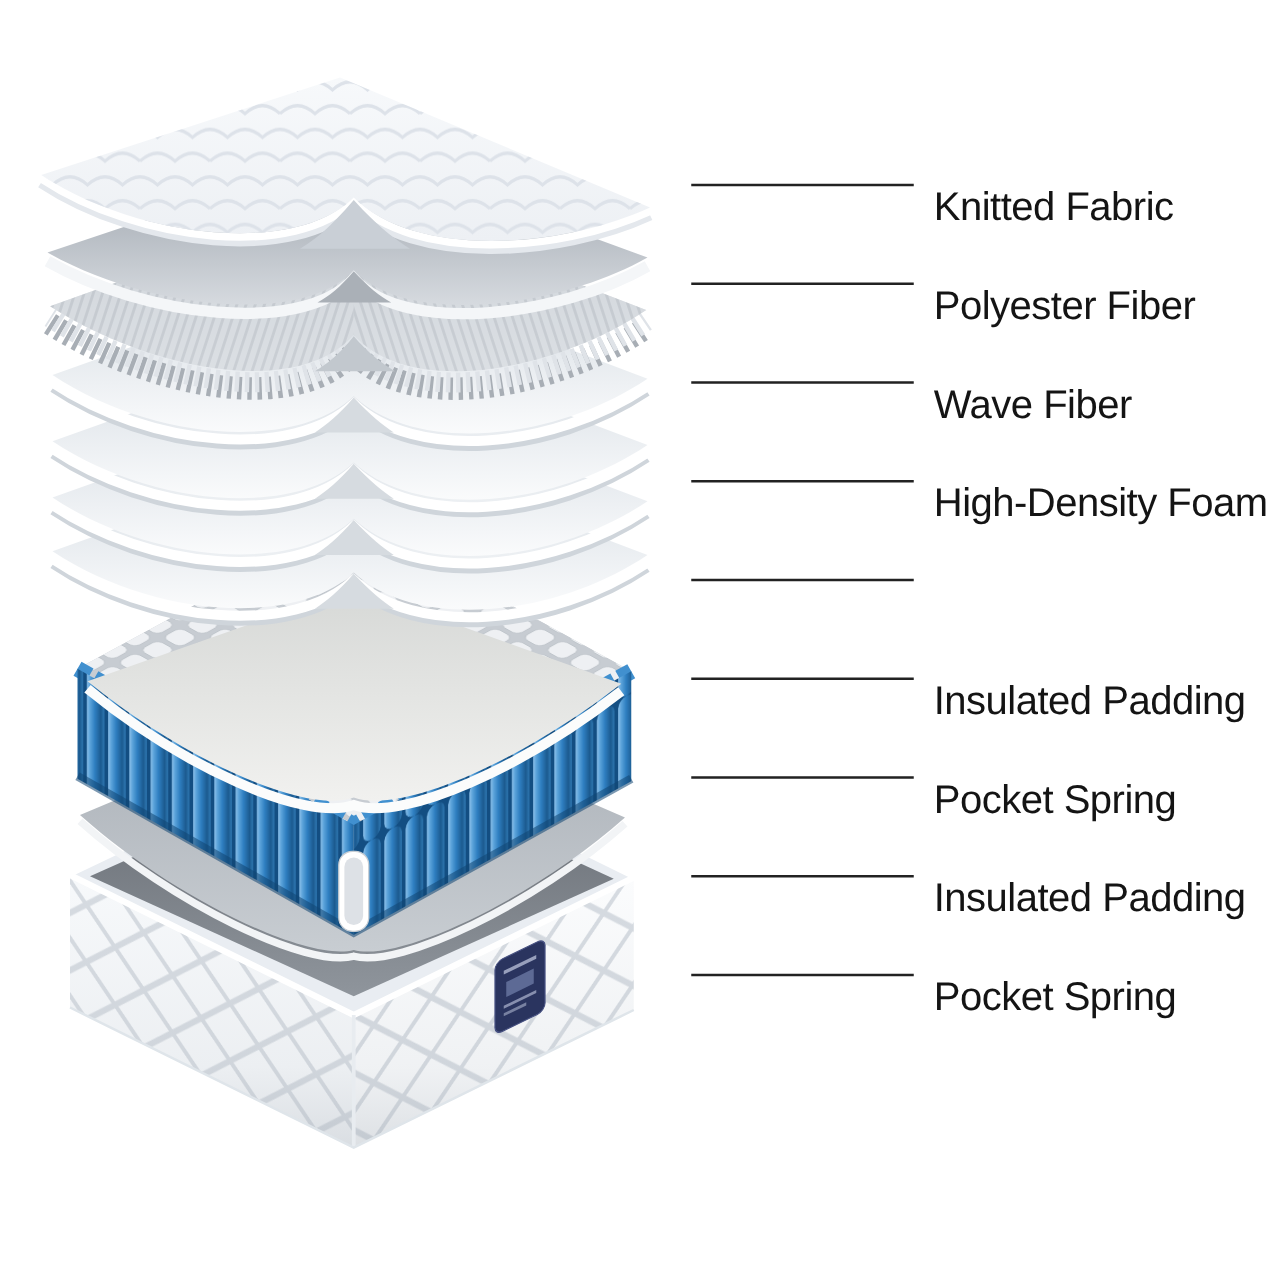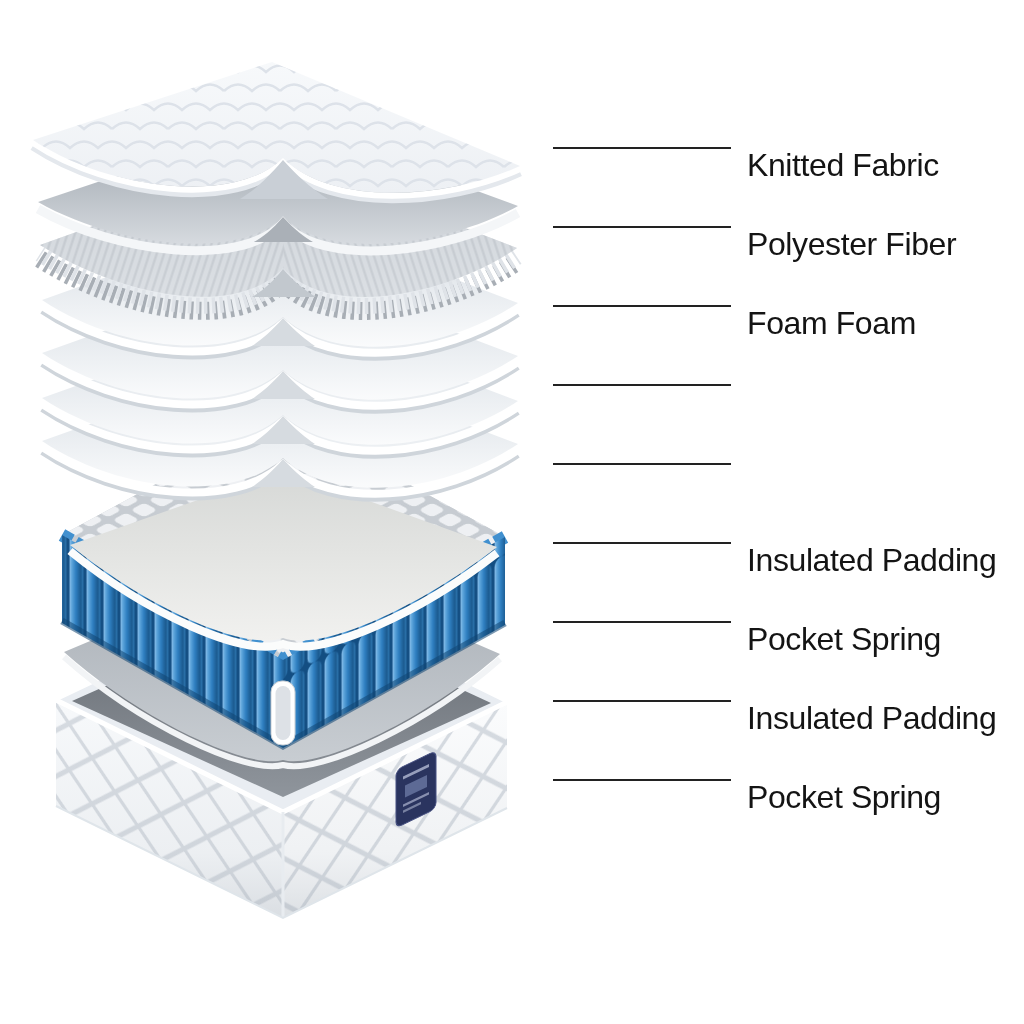--- a/index.html
+++ b/index.html
@@ -195,25 +195,26 @@
       <span class="txt">Knitted Fabric</span>
     </div>
 
     <div class="callout" style="top:226px">
       <span class="leader"></span>
       <span class="txt">Polyester Fiber</span>
     </div>
 
     <div class="callout" style="top:305px">
       <span class="leader"></span>
-      <span class="txt">Foam Foam</span>
+      <span class="txt">Wave Fiber</span>
     </div>
 
     <div class="callout" style="top:384px">
       <span class="leader"></span>
+      <span class="txt">High-Density Foam</span>
     </div>
 
     <div class="callout" style="top:463px">
       <span class="leader"></span>
     </div>
 
     <div class="callout" style="top:542px">
       <span class="leader"></span>
       <span class="txt">Insulated Padding</span>
     </div>

